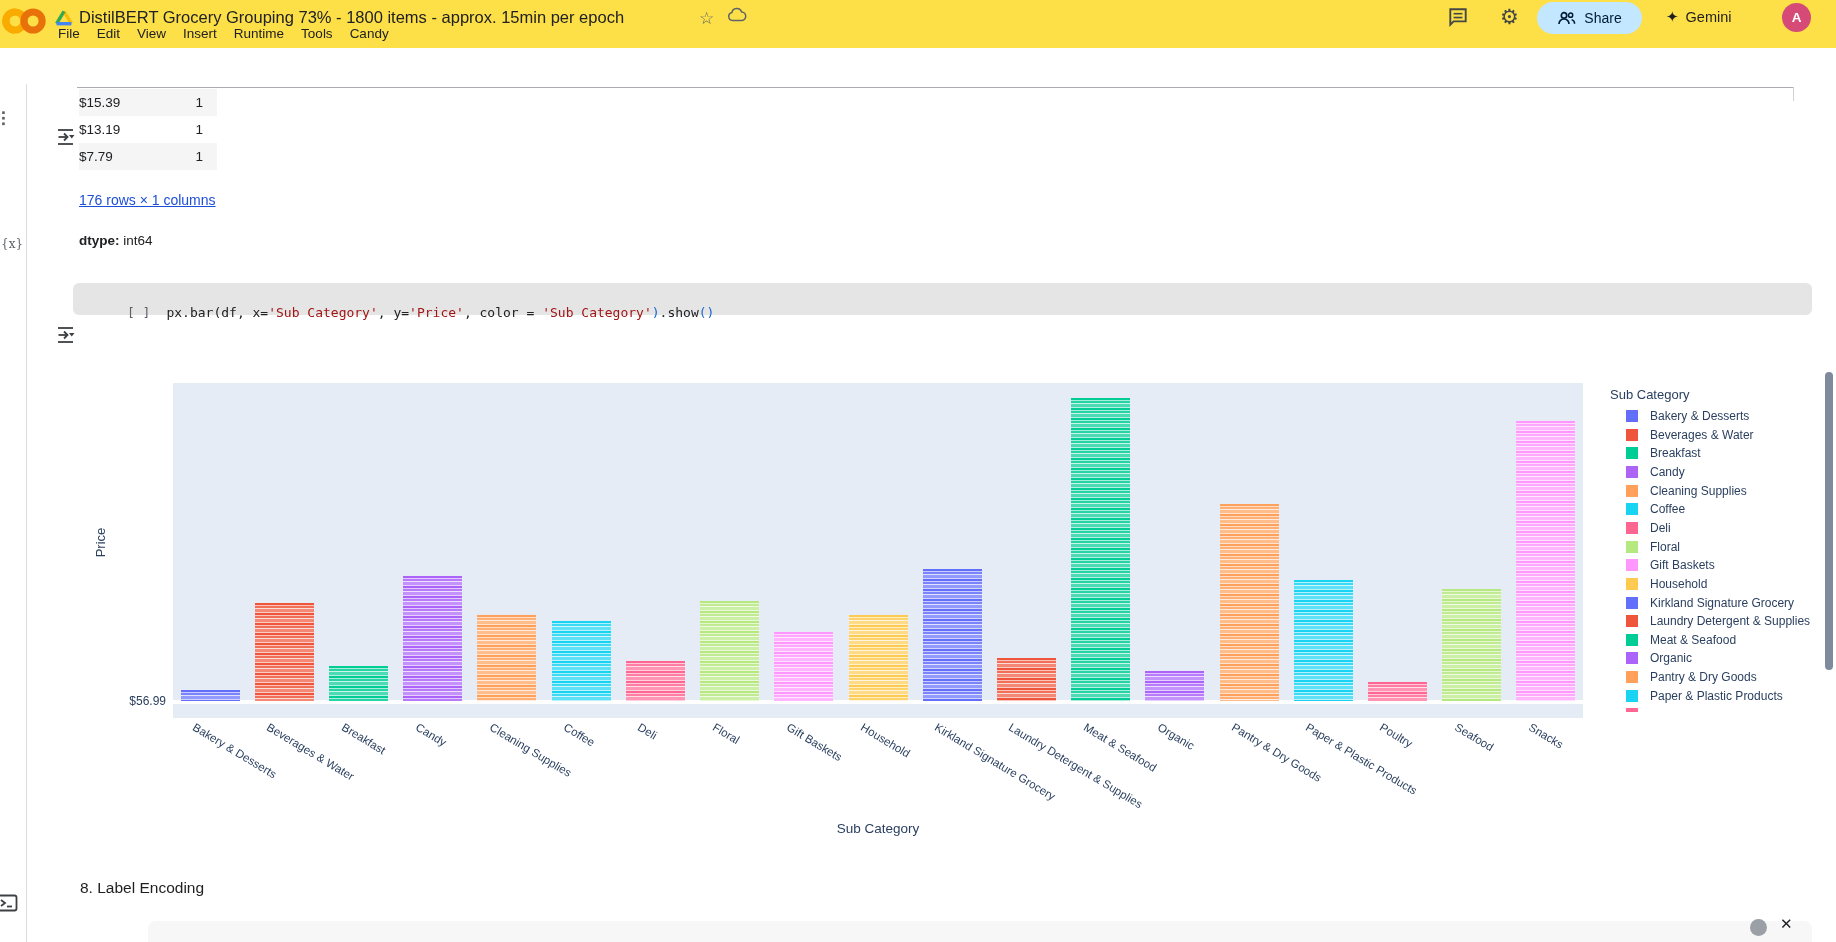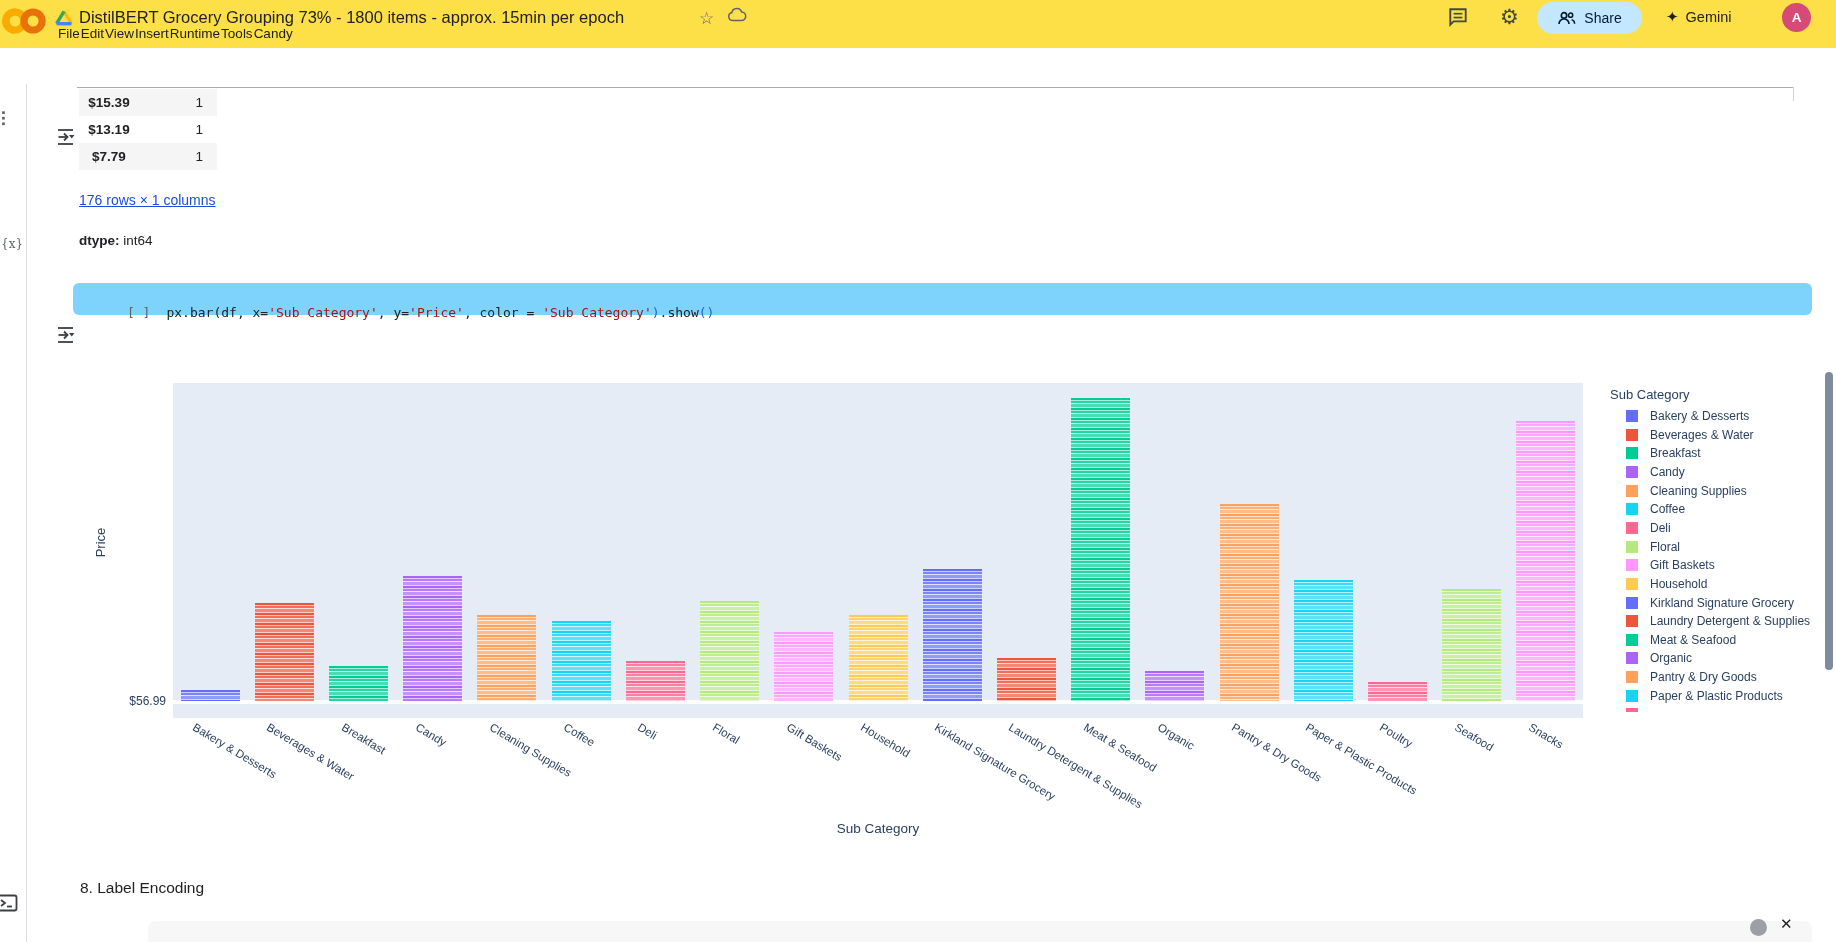--- a/index.html
+++ b/index.html
@@ -21,21 +21,21 @@
   #gear-btn { left:1500px; top:5px; font-size:21px; color:#444746; }
   #share-btn { left:1537px; top:2px; width:105px; height:32px; border-radius:16px;
     background:#c2e7ff; color:#001d35; display:flex; align-items:center; justify-content:center;
     gap:8px; font-size:14px; cursor:pointer; }
   #gemini-btn { left:1666px; top:8px; display:flex; align-items:center; gap:7px;
     font-size:14.5px; color:#1f1f1f; cursor:pointer; }
   #gemini-btn .spark { font-size:15px; }
   #avatar { left:1782px; top:3px; width:29px; height:29px; border-radius:50%;
     background:#d64a77; color:#fff; display:flex; align-items:center; justify-content:center;
     font-size:13.5px; font-weight:bold; cursor:pointer; }
-  #menu-bar { left:58px; top:26px; display:flex; gap:1px; font-size:13.5px; color:#202124; }
+  #menu-bar { left:58px; top:26px; display:flex; gap:17px; font-size:13.5px; color:#202124; }
   .menu-item { cursor:pointer; }
 
   
   #toolbar { left:0; top:48px; width:1836px; height:36px; background:#fff;
     border-bottom:1px solid #dadce0; }
   #commands { left:6px; top:8px; display:flex; align-items:center; gap:6px;
     font-size:13.5px; color:#3c4043; cursor:pointer; }
   .vdiv { width:1px; background:#dadce0; }
   #tb-div1 { left:103px; top:6px; height:24px; }
   #add-code { left:120px; top:8px; font-size:13.5px; color:#3c4043; cursor:pointer; }
@@ -52,30 +52,30 @@
   .side-icon { position:absolute; left:1px; width:20px; height:20px; cursor:pointer; color:#5f6368; }
   .side-txt { font-family:"DejaVu Serif", serif; font-size:12px; color:#5f6368; }
 
   
   .hline { position:absolute; height:1px; background:#a9adb2; }
   .vline { position:absolute; width:1px; background:#cfd2d6; }
 
   #series-table { left:79px; top:89px; width:138px; font-size:13.5px; }
   .trow { display:flex; height:27px; align-items:center; }
   .trow.alt { background:#f5f5f5; }
-  .t-idx { width:60px; text-align:center; font-weight:bold; }
+  .t-idx { width:60px; text-align:left; font-weight:normal; }
   .t-val { width:70px; text-align:right; padding-right:6px; }
 
   #table-summary { left:79px; top:192px; font-size:14px; color:#1d4ed8;text-decoration:underline; }
   #dtype-line { left:79px; top:233px; font-size:13.5px;text-align:right; }
   #dtype-line b { font-weight:bold; }
 
   .toggle-icon { position:absolute; cursor:pointer; }
 
-  #code-cell { left:73px; top:283px; width:1739px; height:32px; background:#7dd3fc;
+  #code-cell { left:73px; top:283px; width:1739px; height:32px; background:#e5e5e5;
     border-radius:6px; }
   #code-line { position:absolute; left:7px; top:7px;
     font-family:"DejaVu Sans Mono", monospace; font-size:13px; white-space:pre; color:#202124; }
   #code-prompt { color:#5f6368; margin-right:16px; }
   .cs-string { color:#a31515; }
   .cs-bracket { color:#1967d2; }
 
   
   #plot-bg { left:173px; top:383px; width:1410px; height:335px; background:#e5ecf6; }
   #zeroline { left:173px; top:700px; width:1410px; height:4px; background:#fff; }

